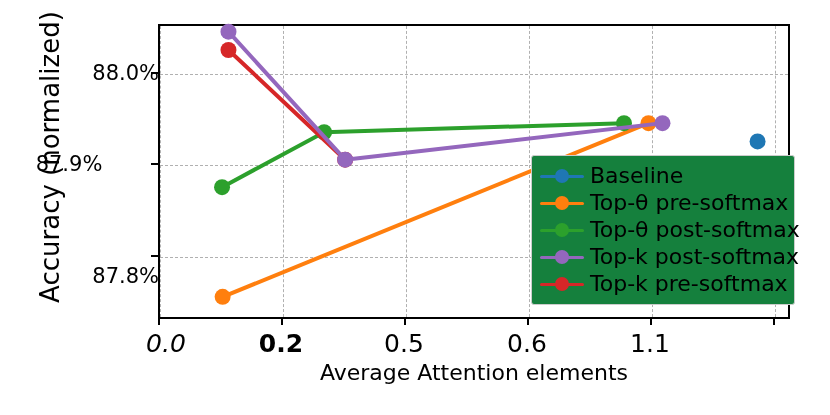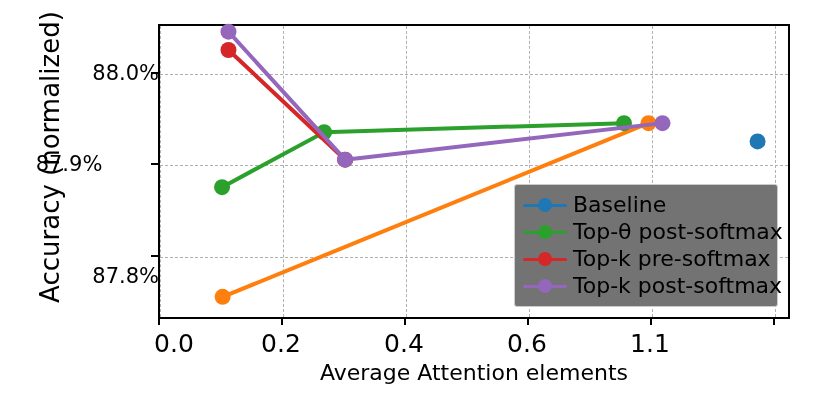--- a/index.html
+++ b/index.html
@@ -107,29 +107,28 @@
     position: absolute;
     left: 0;
     top: 0;
     width: 830px;
     height: 415px;
     overflow: visible;
   }
   
   #legend {
     position: absolute;
-    left: 514px;
+    left: 531px;
     top: 155px;
     width: 264px;
     box-sizing: border-box;
-    background: #737373;
+    background: #15803d;
     border: 1.2px solid #cccccc;
     border-radius: 3px;
     padding: 6px 8px 7px 8px;
-    margin-top: 29px;
   }
   .legend-row {
     display: flex;
     align-items: center;
     height: 27px;
   }
   .legend-sample {
     position: relative;
     width: 44px;
     height: 16px;
@@ -180,23 +179,23 @@
   <div class="tick-x" style="left:281px;"></div>
   <div class="tick-x" style="left:404px;"></div>
   <div class="tick-x" style="left:527px;"></div>
   <div class="tick-x" style="left:650px;"></div>
   <div class="tick-x" style="left:773px;"></div>
 
   <div class="tick-y" style="top:255px;"></div>
   <div class="tick-y" style="top:163px;"></div>
   <div class="tick-y" style="top:72px;"></div>
 
-  <div class="xticklabel" style="left:129px;">0.0</div>
-  <div class="xticklabel" style="left:236px;">0.2</div>
-  <div class="xticklabel" style="left:359px;">0.4</div>
+  <div class="xticklabel" style="left:121px;font-style:italic;">0.0</div>
+  <div class="xticklabel" style="left:236px;font-weight:bold;">0.2</div>
+  <div class="xticklabel" style="left:359px;">0.5</div>
   <div class="xticklabel" style="left:482px;">0.6</div>
   <div class="xticklabel" style="left:605px;">1.1</div>
 
   <div class="yticklabel" style="top:241px;margin-top:20px;">87.8%</div>
   <div class="yticklabel" style="top:149px;text-align:center;">87.9%</div>
   <div class="yticklabel" style="top:58px;">88.0%</div>
 
   <div id="xlabel">Average Attention elements</div>
   <div id="ylabel">Accuracy (normalized)</div>
 
@@ -231,34 +230,41 @@
   <div id="legend">
     <div class="legend-row">
       <span class="legend-sample">
         <span class="legend-line" style="background:#1f77b4;"></span>
         <span class="legend-dot" style="background:#1f77b4;"></span>
       </span>
       <span class="legend-label">Baseline</span>
     </div>
     <div class="legend-row">
       <span class="legend-sample">
+        <span class="legend-line" style="background:#ff7f0e;"></span>
+        <span class="legend-dot" style="background:#ff7f0e;"></span>
+      </span>
+      <span class="legend-label">Top-θ pre-softmax</span>
+    </div>
+    <div class="legend-row">
+      <span class="legend-sample">
         <span class="legend-line" style="background:#2ca02c;"></span>
         <span class="legend-dot" style="background:#2ca02c;"></span>
       </span>
       <span class="legend-label">Top-θ post-softmax</span>
     </div>
     <div class="legend-row">
       <span class="legend-sample">
+        <span class="legend-line" style="background:#9467bd;"></span>
+        <span class="legend-dot" style="background:#9467bd;"></span>
+      </span>
+      <span class="legend-label">Top-k post-softmax</span>
+    </div>
+    <div class="legend-row">
+      <span class="legend-sample">
         <span class="legend-line" style="background:#d62728;"></span>
         <span class="legend-dot" style="background:#d62728;"></span>
       </span>
       <span class="legend-label">Top-k pre-softmax</span>
     </div>
-    <div class="legend-row">
-      <span class="legend-sample">
-        <span class="legend-line" style="background:#9467bd;"></span>
-        <span class="legend-dot" style="background:#9467bd;"></span>
-      </span>
-      <span class="legend-label">Top-k post-softmax</span>
-    </div>
   </div>
 
 </div>
 
 </body></html>

